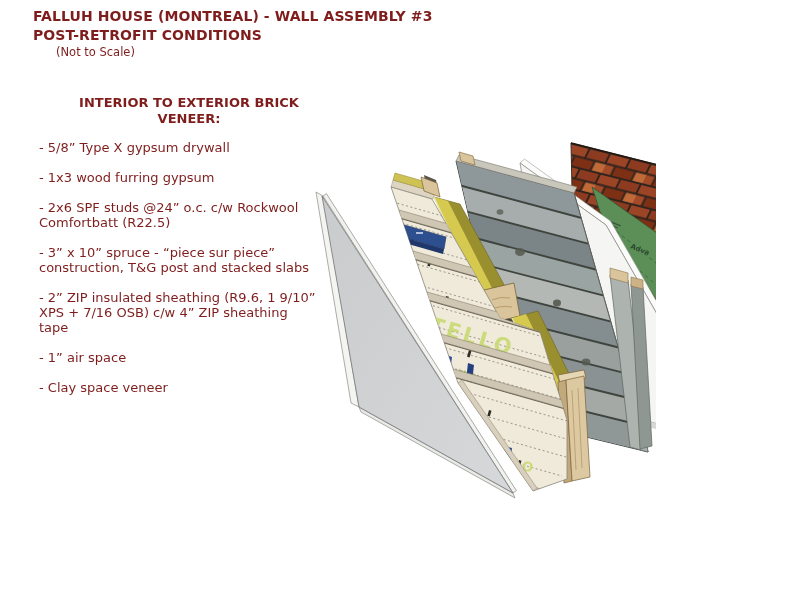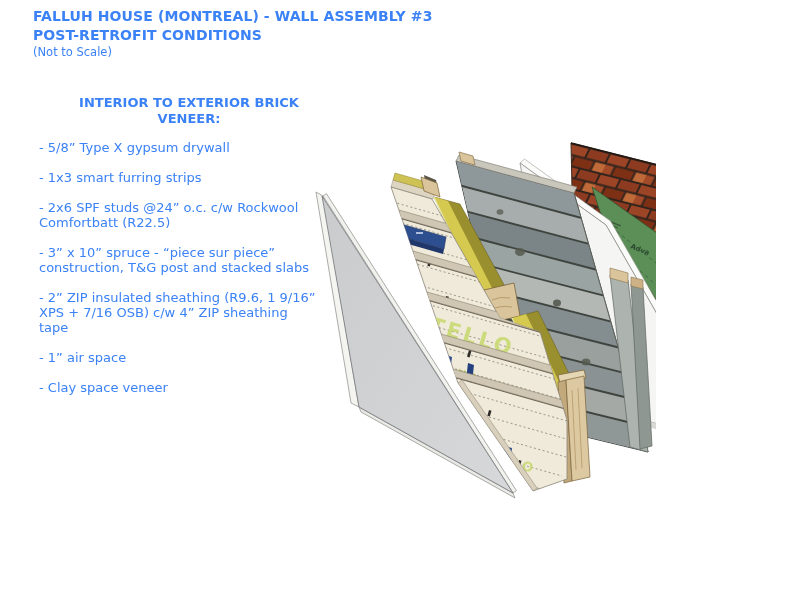--- a/index.html
+++ b/index.html
@@ -1,20 +1,20 @@
 <!DOCTYPE html>
 <html><head>
 <meta charset="utf-8">
 <style>
   html,body{margin:0;padding:0;background:#ffffff;}
   #stage{position:relative;width:656px;height:612px;background:#fff;overflow:hidden;
-         font-family:"DejaVu Sans","Liberation Sans",sans-serif;color:#3b82f6;}
+         font-family:"DejaVu Sans","Liberation Sans",sans-serif;color:#7f1d1d;}
   #titleblock{position:absolute;left:33px;top:7px;width:560px;}
   .title-line{font-size:14px;font-weight:bold;line-height:18.5px;letter-spacing:.1px;white-space:pre;}
-  .scale-note{font-size:11.5px;line-height:15px;margin-top:1px;}
+  .scale-note{font-size:11.5px;line-height:15px;margin-top:1px;margin-left:23px;}
   #legend{position:absolute;left:39px;top:95px;width:300px;}
   .legend-heading{font-size:13px;font-weight:bold;line-height:16px;margin-bottom:13px;white-space:pre-wrap;text-align:center;}
   .legend-item{font-size:13px;line-height:15px;margin-bottom:15px;white-space:pre-wrap;}
   svg{position:absolute;left:0;top:0;}
   text{font-family:"DejaVu Sans","Liberation Sans",sans-serif;}
 </style>
 </head>
 <body>
 
 <div id="stage">
@@ -22,26 +22,26 @@
   <div id="titleblock">
     <div class="title-line">FALLUH HOUSE (MONTREAL) - WALL ASSEMBLY #3</div>
     <div class="title-line">POST-RETROFIT CONDITIONS</div>
     <div class="scale-note">(Not to Scale)</div>
   </div>
 
   <div id="legend">
     <div class="legend-heading">INTERIOR TO EXTERIOR BRICK
 VENEER:</div>
     <div class="legend-item">- 5/8” Type X gypsum drywall</div>
-    <div class="legend-item">- 1x3 smart furring strips</div>
+    <div class="legend-item">- 1x3 wood furring gypsum</div>
     <div class="legend-item">- 2x6 SPF studs @24” o.c. c/w Rockwool
 Comfortbatt (R22.5)</div>
     <div class="legend-item">- 3” x 10” spruce - “piece sur piece”
 construction, T&amp;G post and stacked slabs</div>
-    <div class="legend-item">- 2” ZIP insulated sheathing (R9.6, 1 9/16”
+    <div class="legend-item">- 2” ZIP insulated sheathing (R9.6, 1 9/10”
 XPS + 7/16 OSB) c/w 4” ZIP sheathing
 tape</div>
     <div class="legend-item">- 1” air space</div>
     <div class="legend-item">- Clay space veneer</div>
   </div>
 
   <svg width="792" height="612" viewBox="0 0 792 612">
     <defs>
       <pattern id="brickpat" width="42" height="22" patternUnits="userSpaceOnUse" patternTransform="rotate(14.2) skewX(-12)">
         <rect x="0" y="0" width="42" height="22" fill="#32241c"></rect>

